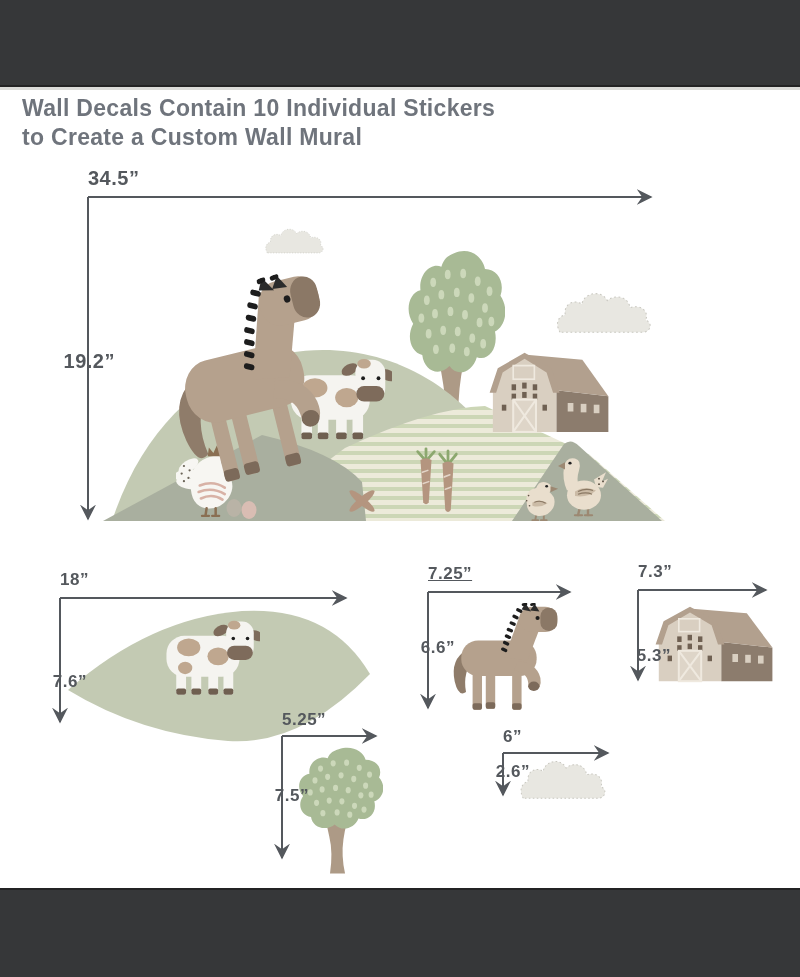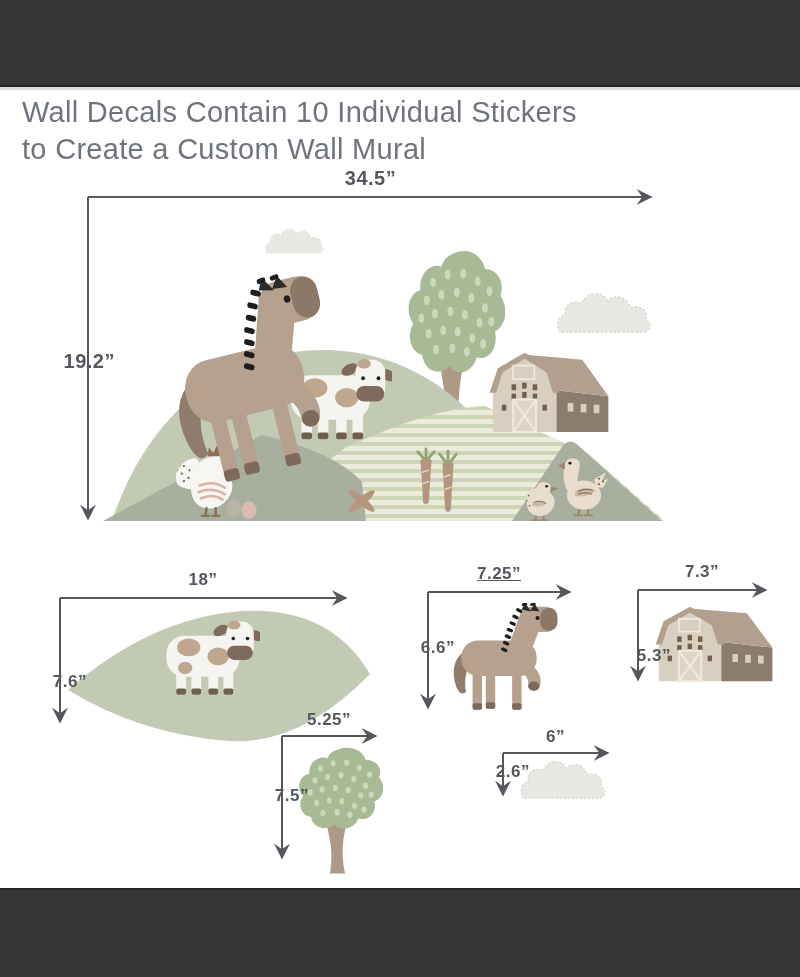--- a/index.html
+++ b/index.html
@@ -9,28 +9,28 @@
     font-family:"Liberation Sans", sans-serif;
   }
   .bar { position:absolute; left:0; width:800px; background:var(--c-frame-bar,#363739); }
   .bar.top { top:0; height:85px; border-bottom:2px solid #232324; }
   .hairline { position:absolute; left:0; top:87px; width:800px; height:3px; background:#dcdcd9; }
   .bar.bottom { top:888px; height:89px; border-top:2px solid #232324; }
 
   .title {
     position:absolute; left:22px; top:94px;
     color:var(--c-title-text,#6f747c);
-    font-size:29px; font-weight:400; line-height:1.28; letter-spacing:0.3px;
+    font-size:23px; font-weight:700; line-height:1.28; letter-spacing:0.3px;
   }
 
   .dim-label {
     position:absolute;
     color:var(--c-dimension-text,#54585d);
     font-size:17px; font-weight:700; letter-spacing:0.5px;
-    text-align:center; white-space:nowrap;
+    text-align:left; white-space:nowrap;
   }
   .dim-label.lg { font-size:20px; }
   .dim-label.right { text-align:right;margin-left:35px; }
 
   svg.art { position:absolute; left:0; top:0; }
   .dim-line { stroke:var(--c-arrow,#54585d); stroke-width:2; fill:none; }
 </style>
 </head>
 <body>
 

